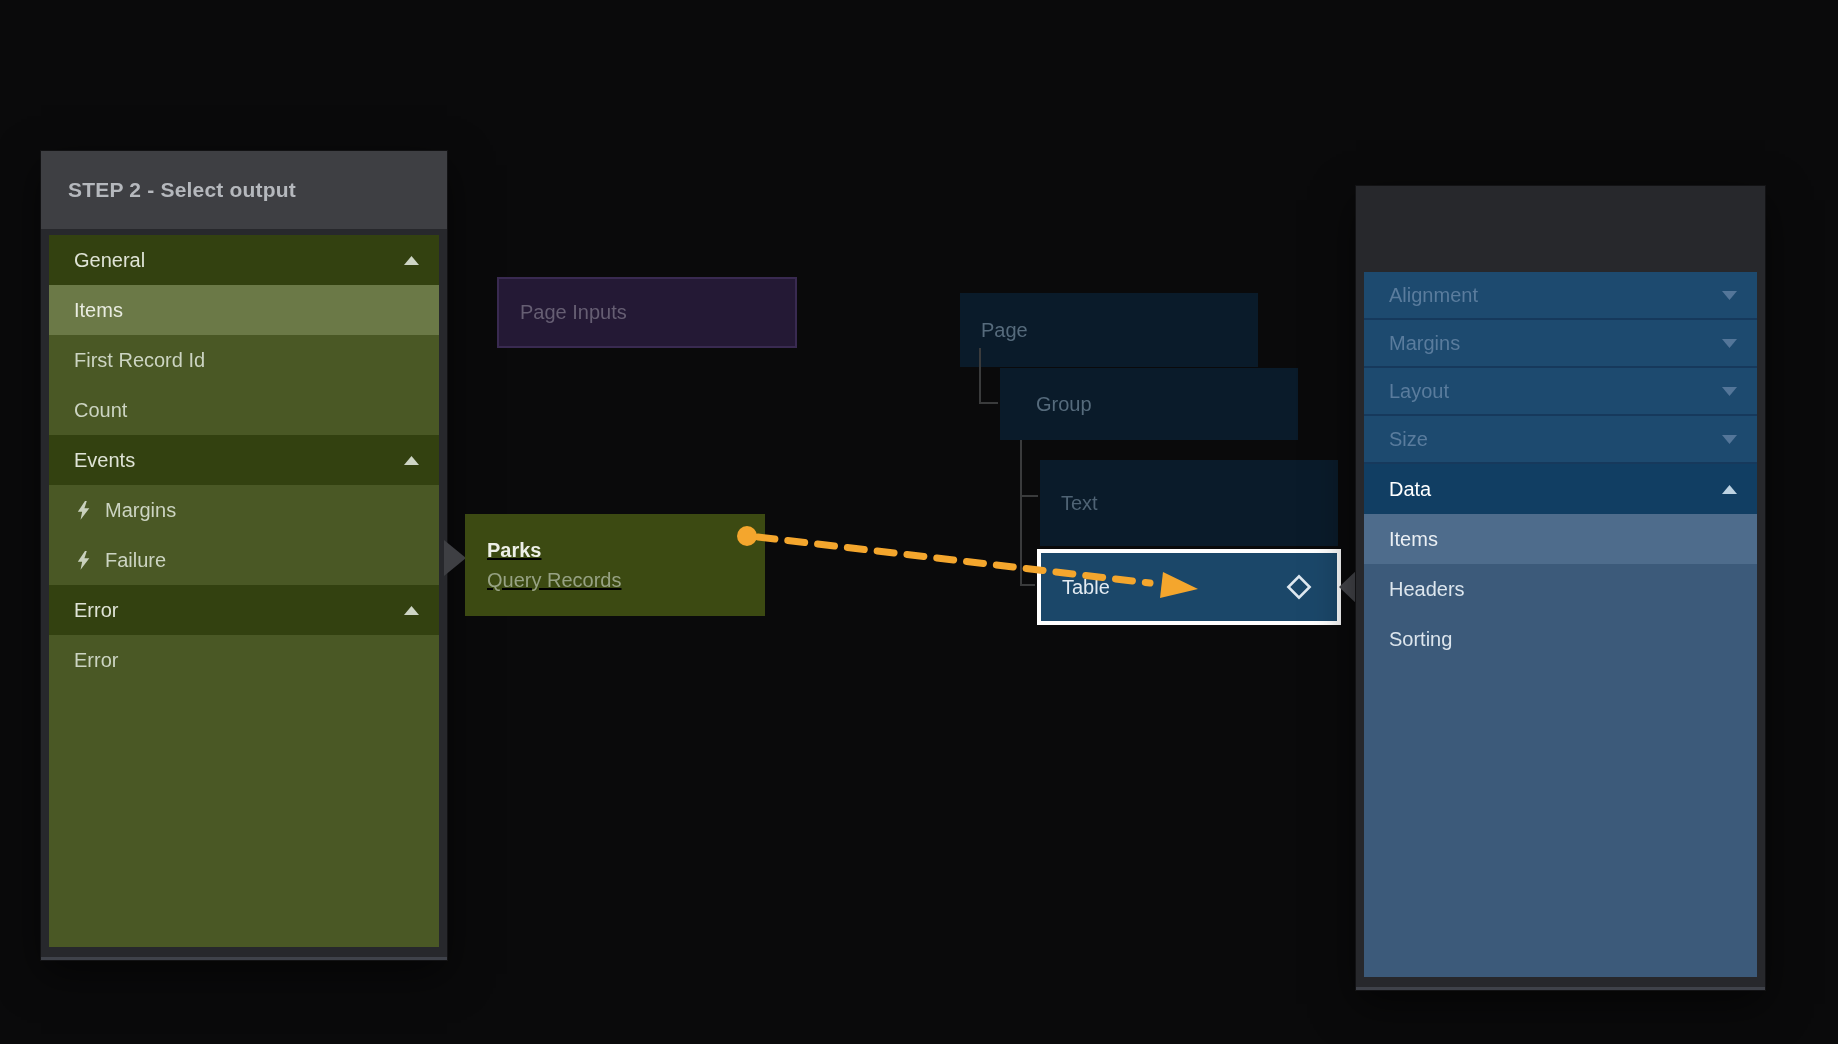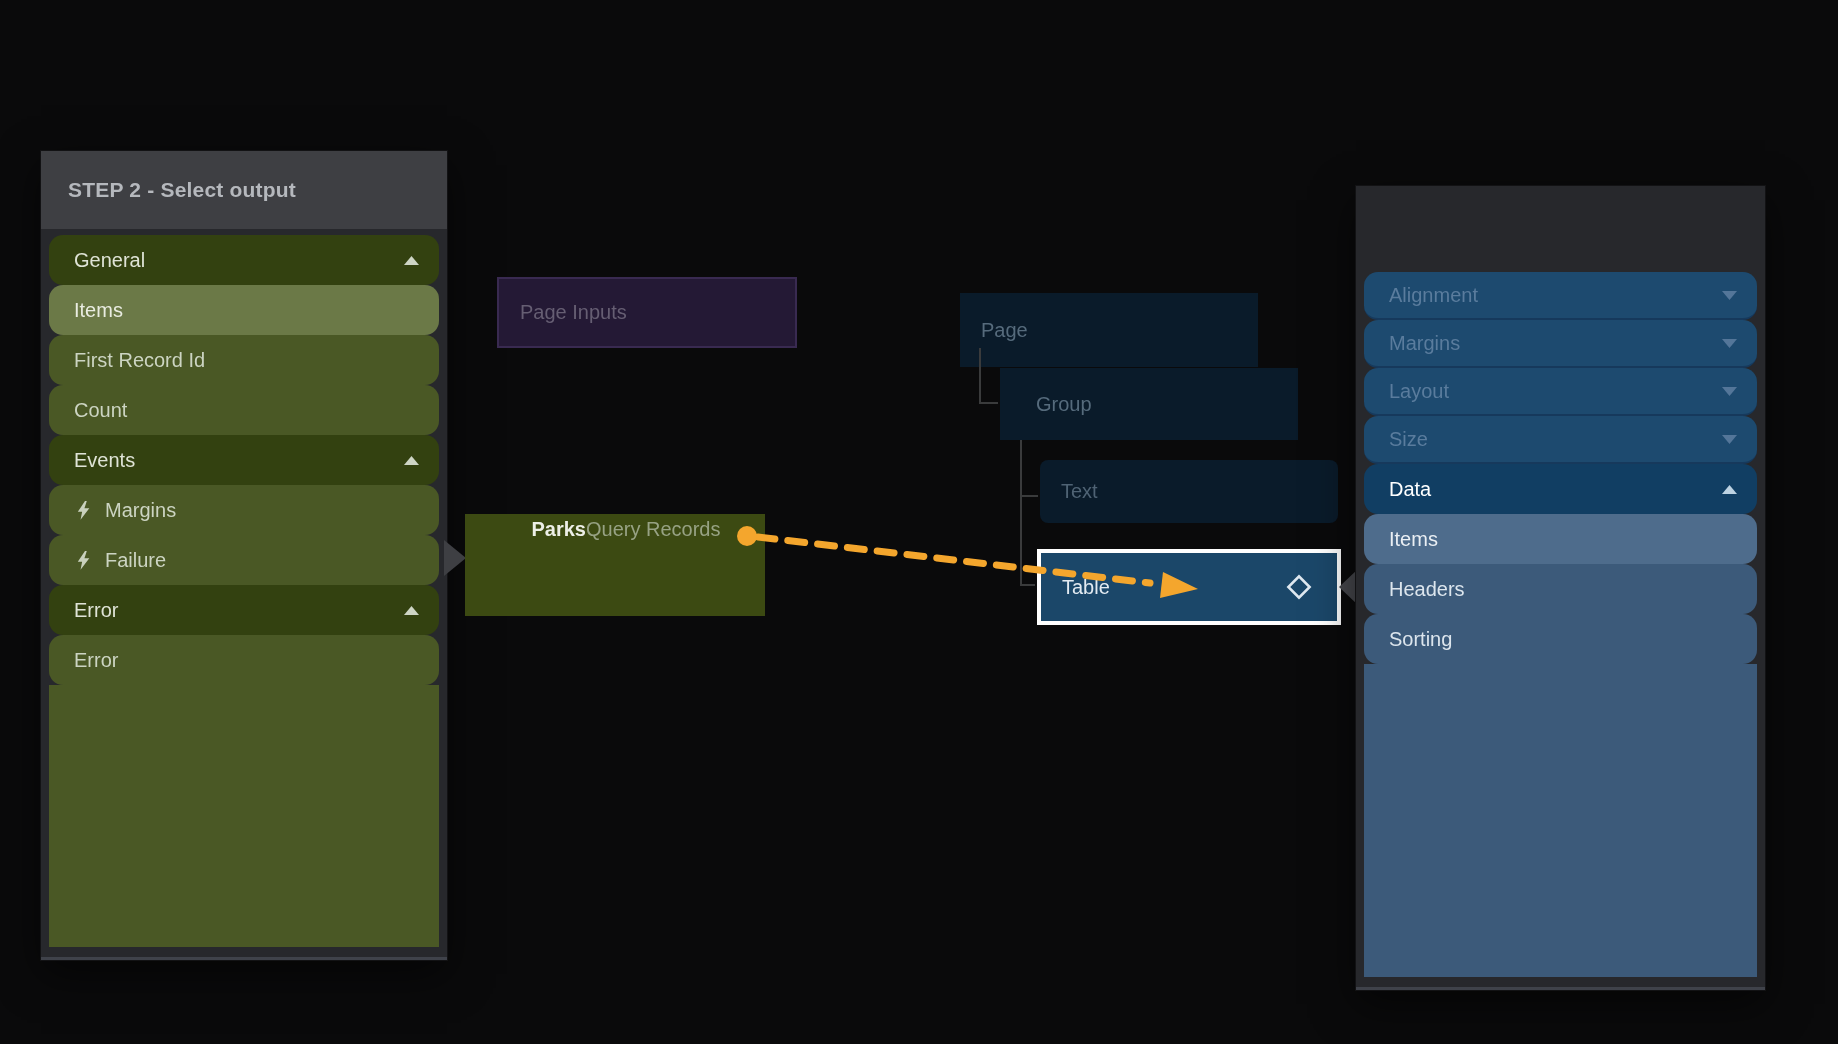--- a/index.html
+++ b/index.html
@@ -15,21 +15,21 @@
   .panel-header { display:flex; align-items:center; padding-left:27px; font-weight:700; font-size:21px; letter-spacing:.2px; }
   .panel-left  { left:41px;  top:151px; width:406px; height:806px; }
   .panel-left  .panel-header { height:78px; background:#3e3f43; color:#b5b8bd; }
   .panel-right { left:1356px; top:186px; width:409px; height:801px; }
   .panel-right .panel-header { height:80px; background:#3e3f43; color:#fdfdfe; }
 
   .list { position:absolute; left:8px; right:8px; bottom:10px; display:flex; flex-direction:column; }
   .panel-left  .list { top:84px; }
   .panel-right .list { top:86px; }
 
-  .row { height:50px; flex:0 0 50px; display:flex; align-items:center; padding:0 20px 0 25px; font-size:20px; box-sizing:border-box;border-radius:14px; }
+  .row { height:50px; flex:0 0 50px; display:flex; align-items:center; padding:0 20px 0 25px; font-size:20px; box-sizing:border-box; }
   .row .lbl { flex:1 1 auto; }
 
   
   .sec-olive   { background:#334110; color:#dfe3d6; }
   .item-olive  { background:#4a5825; color:#ccd4c2; }
   .item-olive.sel { background:#6b7947; color:#e9ece1; }
   .item-olive.sub { padding-left:28px; }
   .item-olive.sub .bolt { margin-right:15px; flex:0 0 auto; display:flex; }
   .fill-olive { flex:1 1 auto; background:#4a5825; }
 
@@ -41,23 +41,23 @@
   .fill-blue { flex:1 1 auto; background:#3c5a7a; }
 
   .chev { flex:0 0 auto; }
 
   
   .node { position:absolute; display:flex; align-items:center; box-sizing:border-box; padding-left:21px; font-size:20px; }
   .node-page-inputs { left:497px; top:277px; width:300px; height:71px; background:#241935; border:2px solid #392a51; color:#665e73; }
   .node-navy { background:#0a1b2a; color:#566b7c; }
   .node-page  { left:960px;  top:277px; width:298px; height:74px;margin-top:16px; }
   .node-group { left:1000px; top:368px; width:298px; height:72px;padding-left:36px; }
-  .node-text  { left:1040px; top:460px; width:298px; height:63px; color:#4f6374;border-radius:8px; }
+  .node-text  { left:1040px; top:460px; width:298px; height:86px; color:#4f6374; }
   .node-table { left:1037px; top:549px; width:304px; height:76px; background:#1b4769; border:4px solid #ffffff; color:#e2eaf1; justify-content:space-between; padding-right:22px; }
-  .node-parks { left:465px; top:514px; width:300px; height:102px; background:#3c4a12; display:flex; flex-direction:row; justify-content:center; align-items:flex-start; padding-left:22px; line-height:30px; }
+  .node-parks { left:465px; top:514px; width:300px; height:102px; background:#3c4a12; display:flex; flex-direction:column; justify-content:center; align-items:flex-start; padding-left:22px; line-height:30px;text-decoration:underline; }
   .node-parks .t1 { color:#edefe7; font-weight:600; font-size:20px; }
   .node-parks .t2 { color:#97a284; font-size:20px; }
 
   
   .tline { position:absolute; background:#3a3b3c; }
 
   
   .handle { position:absolute; width:0; height:0; }
   .handle-out { left:444px; top:540px; border-top:18px solid transparent; border-bottom:18px solid transparent; border-left:22px solid #3e3f43; }
   .handle-in  { left:1339px; top:568px; border-top:19px solid transparent; border-bottom:19px solid transparent; border-right:20px solid #47484d; }

